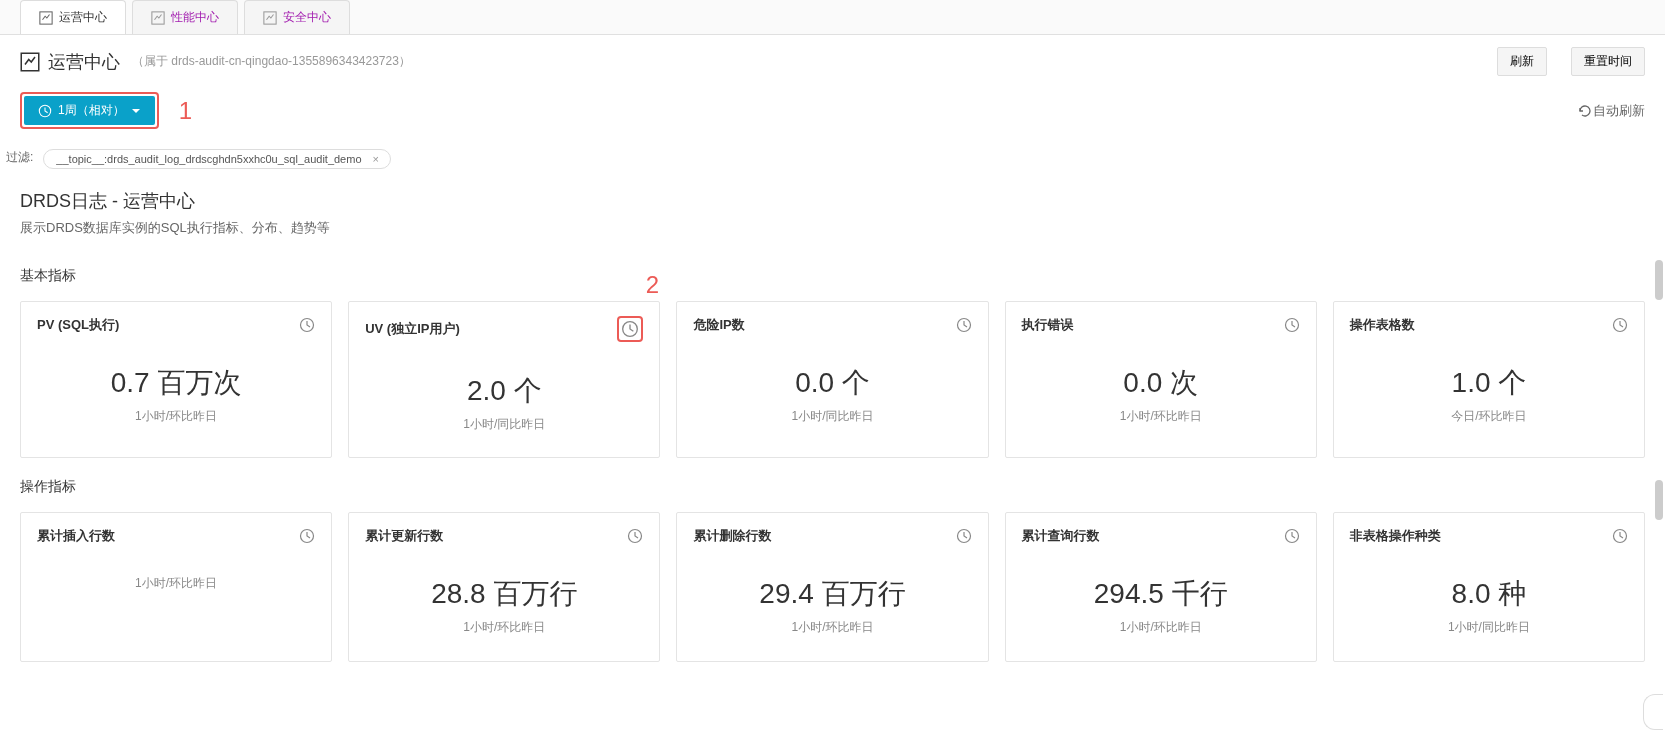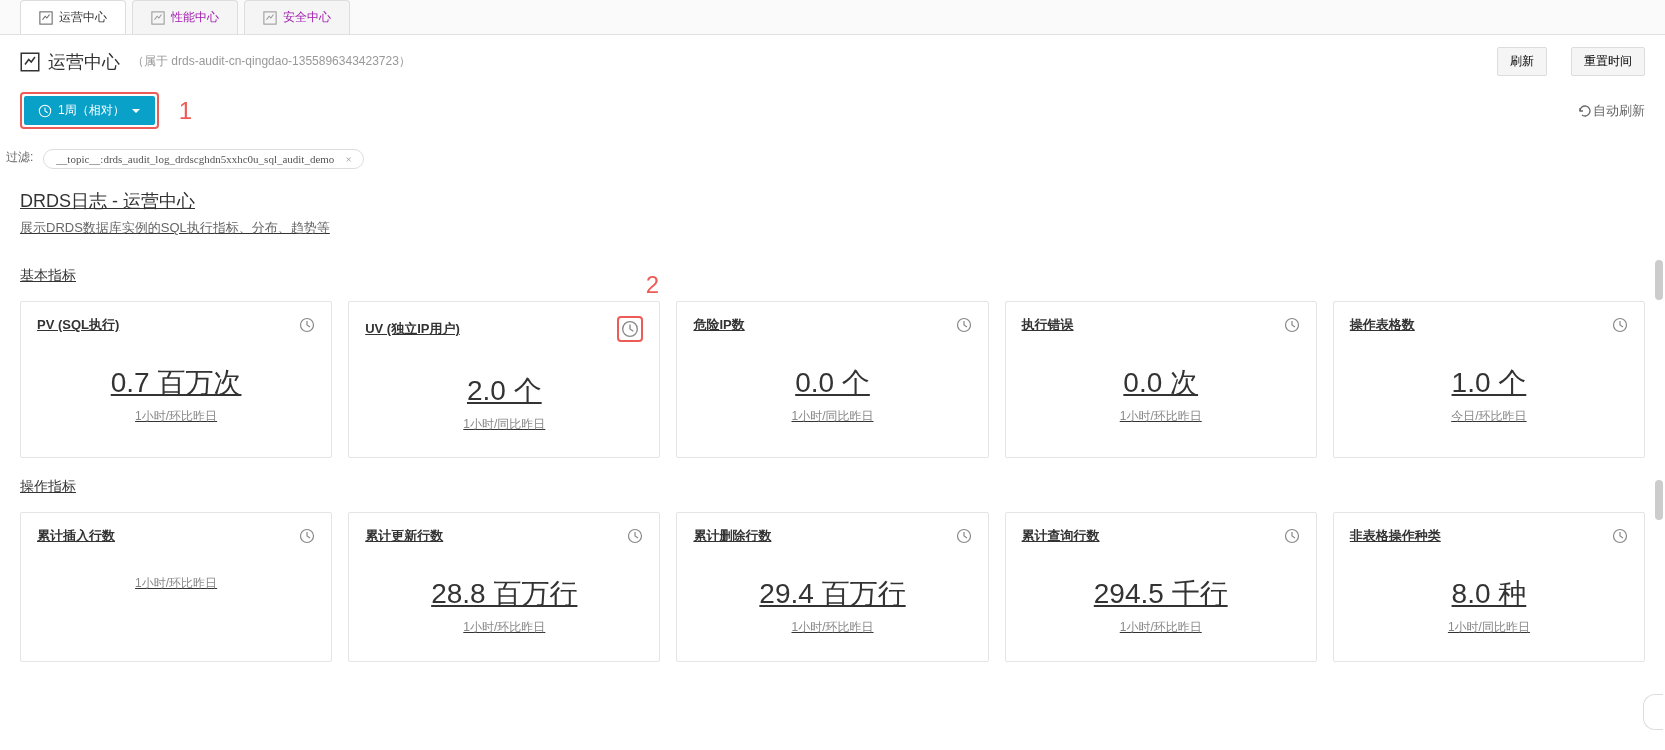--- a/index.html
+++ b/index.html
@@ -98,28 +98,26 @@
     .filter-chip {
       display: inline-flex;
       align-items: center;
       border: 1px solid #ddd;
       border-radius: 14px;
       padding: 3px 8px 3px 12px;
       background: #fff;
       gap: 8px;
       font-size: 11px;
       color: #555;
-      font-family: Liberation Serif, serif;
     }
     .chip-close { cursor: pointer; color: #999; padding: 0 3px; }
     
     .content {
       padding: 12px 20px 30px;
       position: relative;
-      text-decoration: underline;
     }
     .dash-title { font-size: 18px; margin-bottom: 6px; color: #333; }
     .dash-desc { font-size: 13px; color: #666; margin-bottom: 30px; }
     .section-title { font-size: 14px; color: #333; margin: 20px 0 16px; }
     
     .metrics-row { display: flex; gap: 16px; position: relative; }
     .metric-card {
       flex: 1;
       border: 1px solid #e4e4e4;
       border-radius: 2px;

